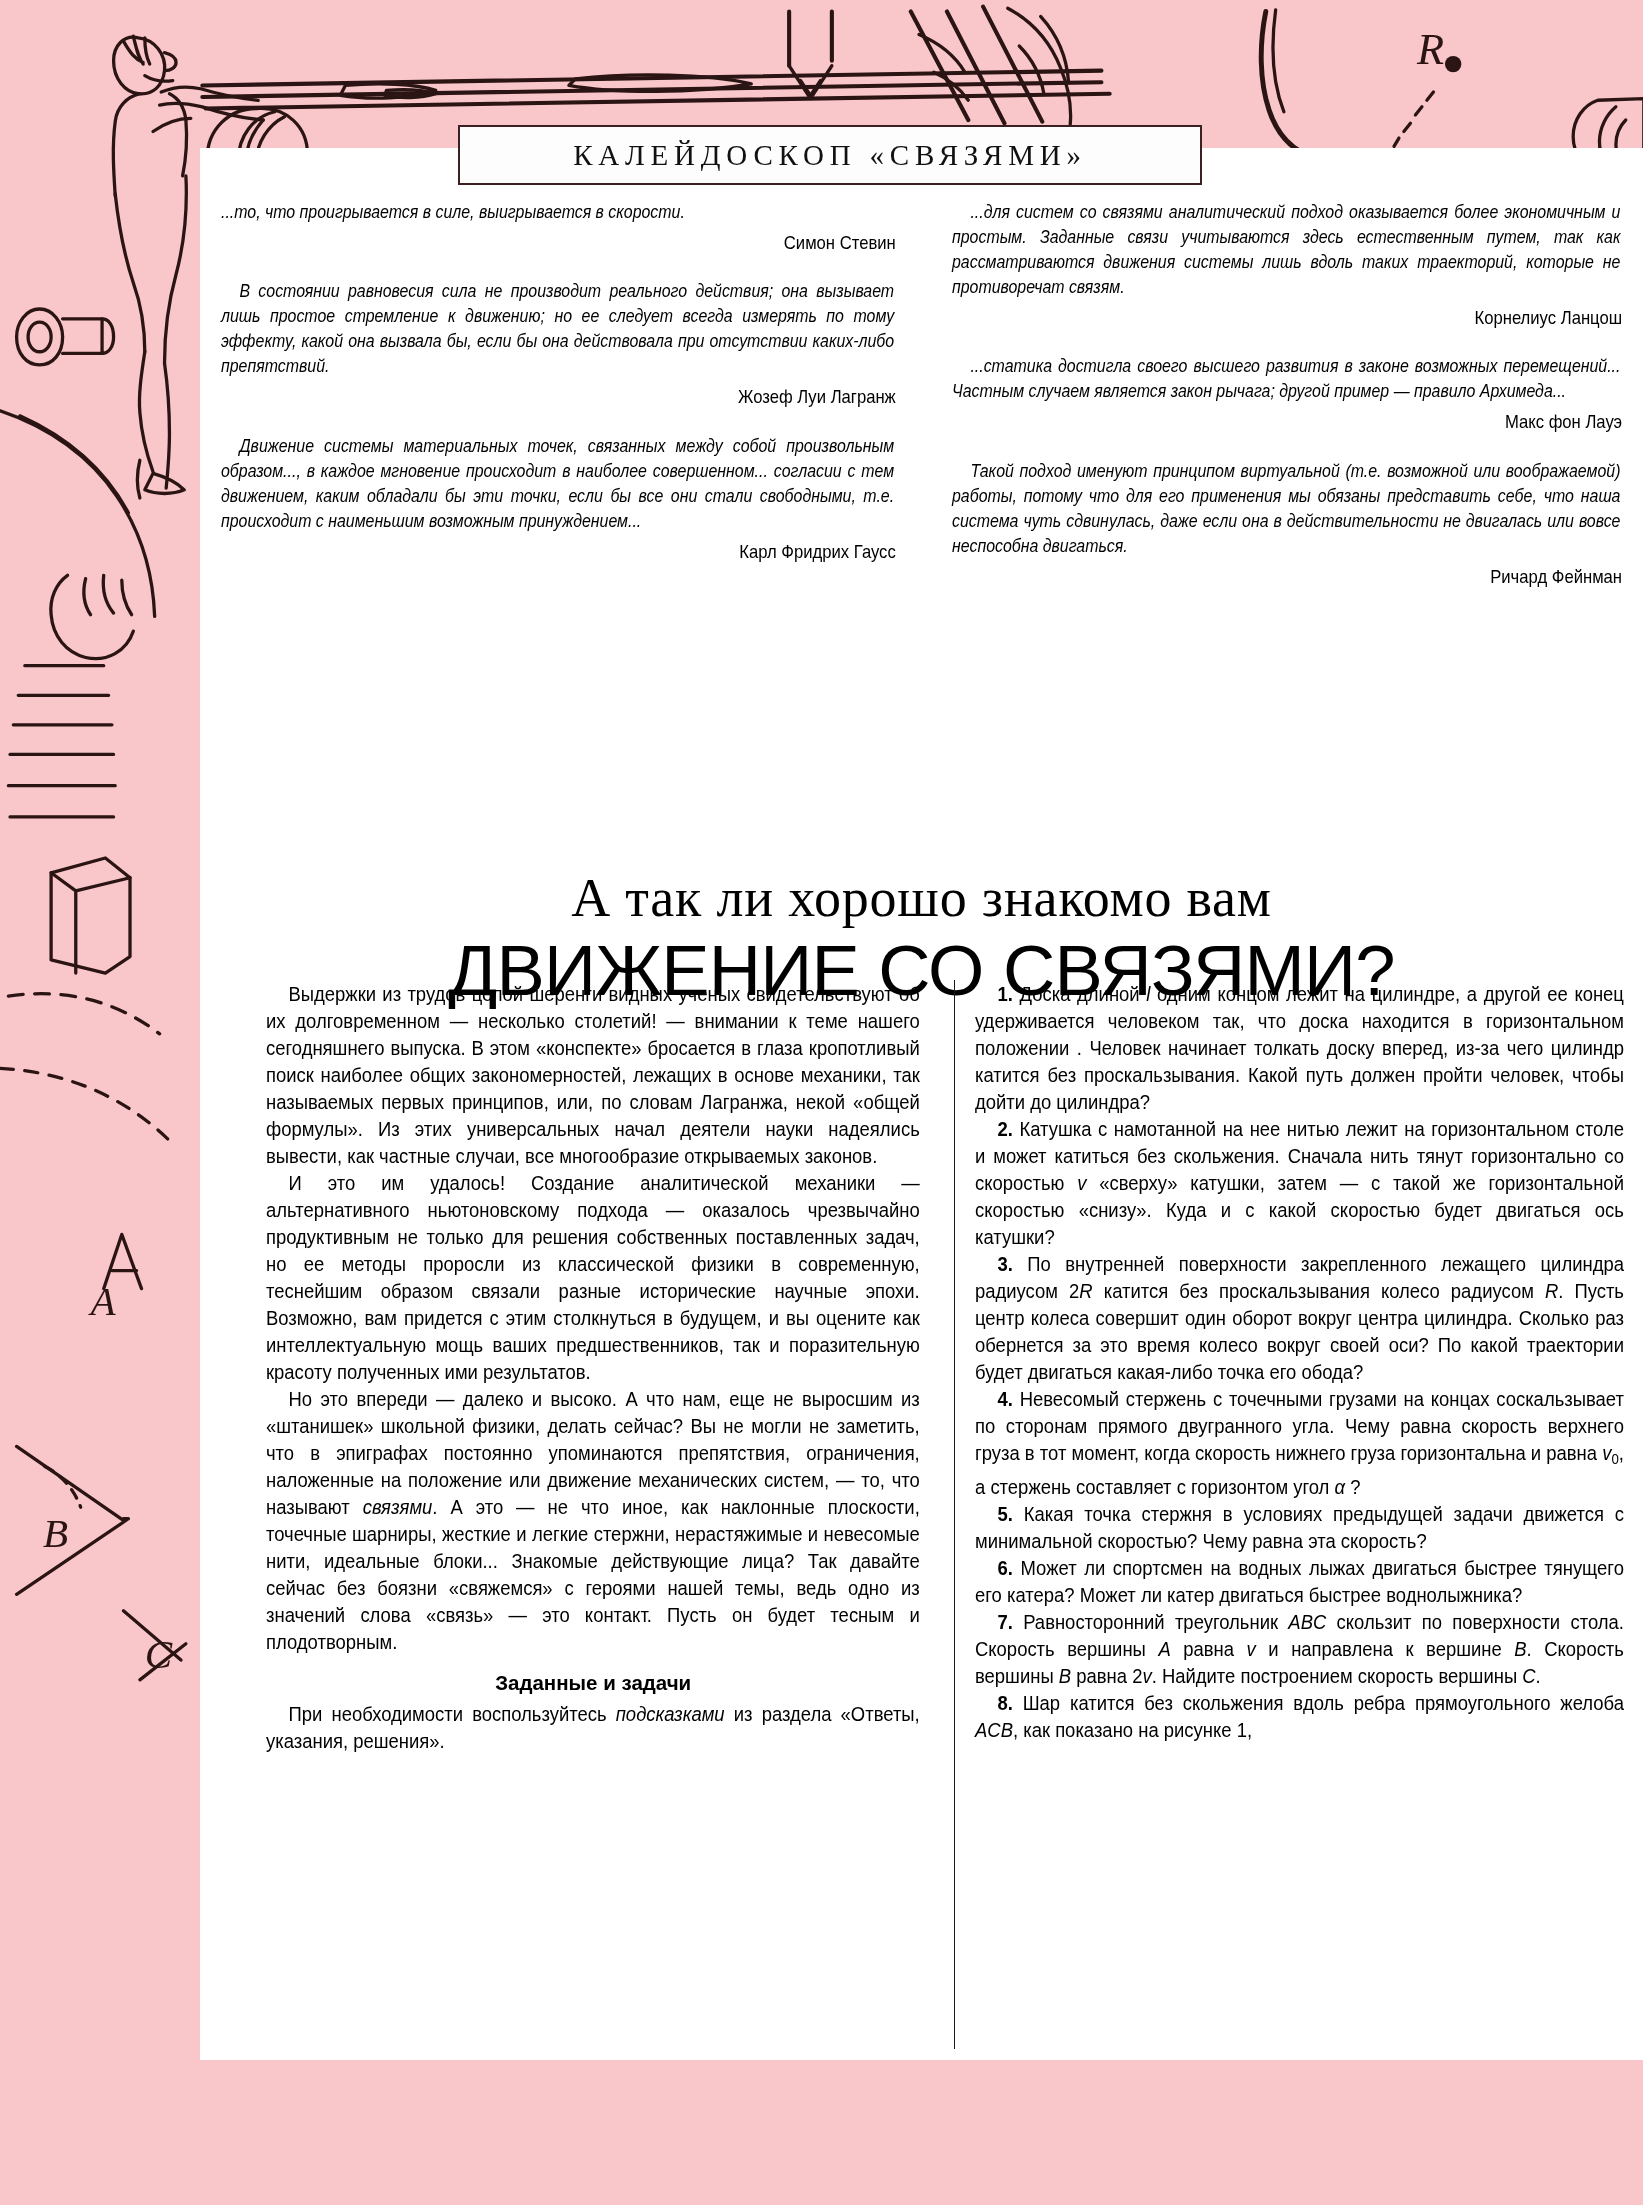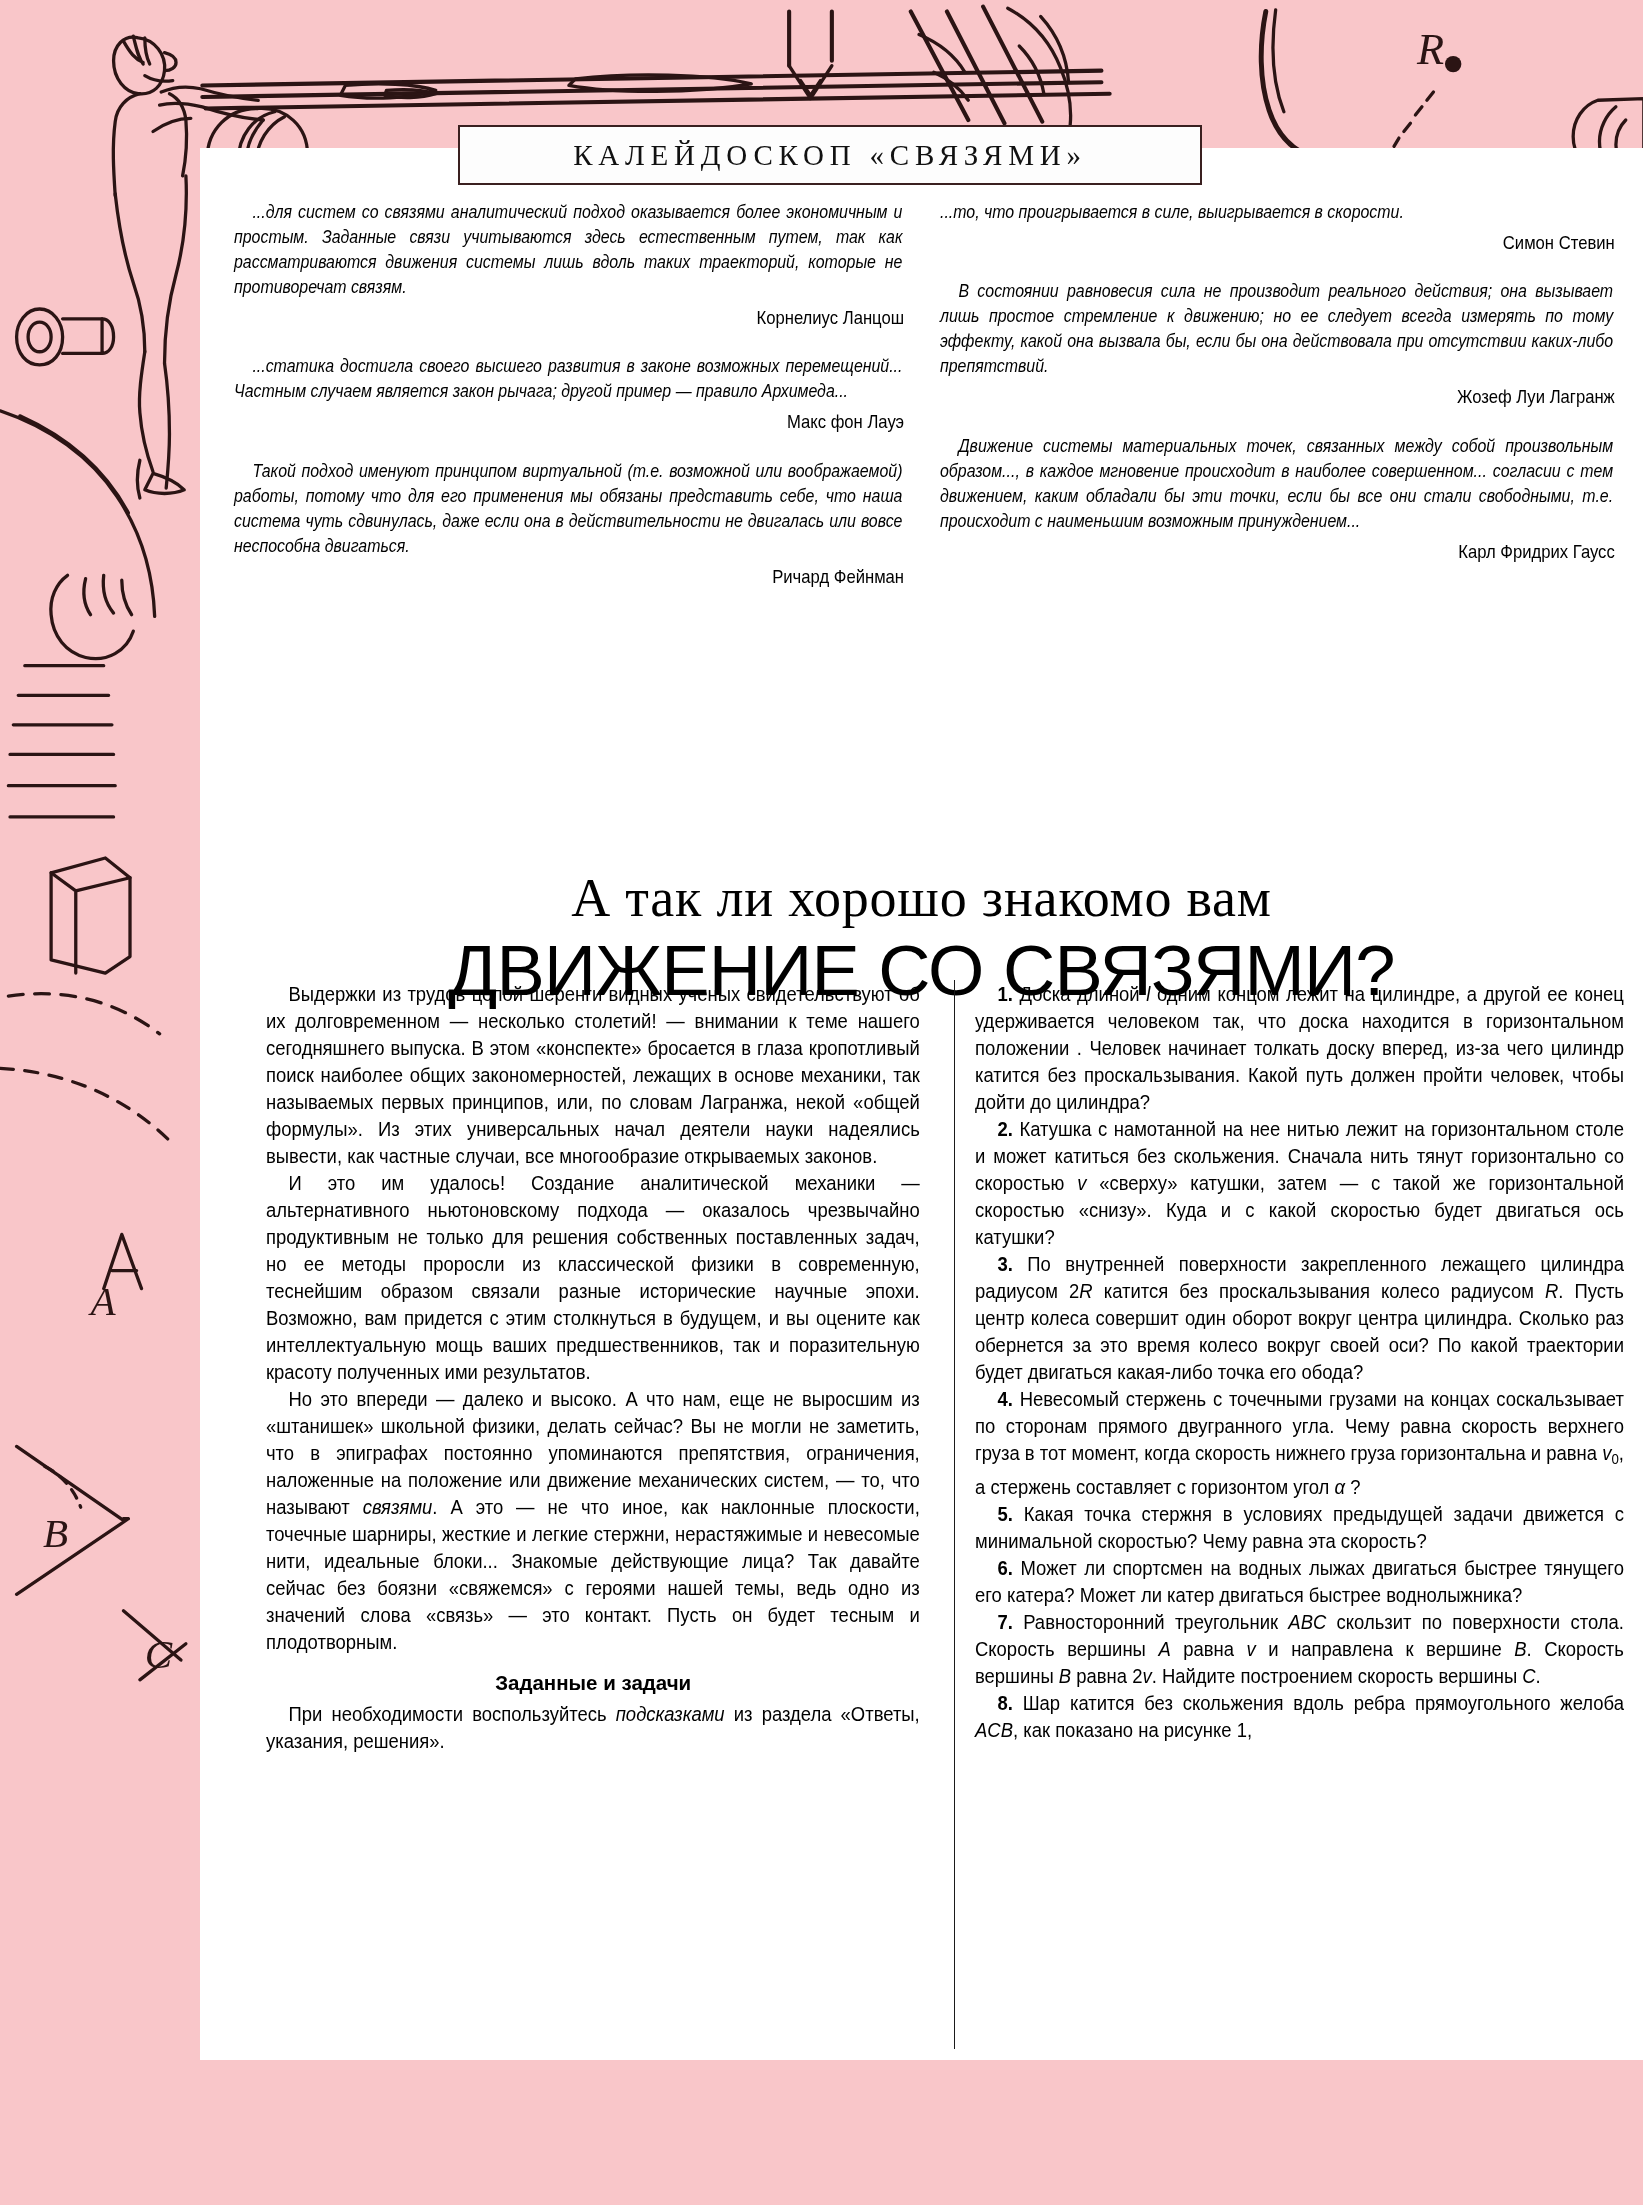--- a/index.html
+++ b/index.html
@@ -300,40 +300,40 @@
       <path d="M960 2560 l70 -24 l70 22 l0 102 l-70 24 l-70 -22z"></path>
       <path d="M960 2560 l70 24 l70 -26 M1030 2584 l0 100"></path>
     </g>
   </g>
 </svg>
 
 <div class="sheet">
 
   <div class="epigraphs">
 
+    <div class="epi-col left">
+      <p class="quote">...то, что проигрывается в силе, выигрывается в скорости.</p>
+      <p class="attrib">Симон Стевин</p>
+
+      <p class="quote ind">В состоянии равновесия сила не производит реального действия; она вызывает лишь простое стремление к движению; но ее следует всегда измерять по тому эффекту, какой она вызвала бы, если бы она действовала при отсутствии каких-либо препятствий.</p>
+      <p class="attrib">Жозеф Луи Лагранж</p>
+
+      <p class="quote ind">Движение системы материальных точек, связанных между собой произвольным образом..., в каждое мгновение происходит в наиболее совершенном... согласии с тем движением, каким обладали бы эти точки, если бы все они стали свободными, т.е. происходит с наименьшим возможным принуждением...</p>
+      <p class="attrib tight">Карл Фридрих Гаусс</p>
+    </div>
+
     <div class="epi-col right">
       <p class="quote ind">...для систем со связями аналитический подход оказывается более экономичным и простым. Заданные связи учитываются здесь естественным путем, так как рассматриваются движения системы лишь вдоль таких траекторий, которые не противоречат связям.</p>
       <p class="attrib">Корнелиус Ланцош</p>
 
       <p class="quote ind">...статика достигла своего высшего развития в законе возможных перемещений... Частным случаем является закон рычага; другой пример — правило Архимеда...</p>
       <p class="attrib">Макс фон Лауэ</p>
 
       <p class="quote ind">Такой подход именуют принципом виртуальной (т.е. возможной или воображаемой) работы, потому что для его применения мы обязаны представить себе, что наша система чуть сдвинулась, даже если она в действительности не двигалась или вовсе неспособна двигаться.</p>
       <p class="attrib tight">Ричард Фейнман</p>
-    </div>
-
-    <div class="epi-col left">
-      <p class="quote">...то, что проигрывается в силе, выигрывается в скорости.</p>
-      <p class="attrib">Симон Стевин</p>
-
-      <p class="quote ind">В состоянии равновесия сила не производит реального действия; она вызывает лишь простое стремление к движению; но ее следует всегда измерять по тому эффекту, какой она вызвала бы, если бы она действовала при отсутствии каких-либо препятствий.</p>
-      <p class="attrib">Жозеф Луи Лагранж</p>
-
-      <p class="quote ind">Движение системы материальных точек, связанных между собой произвольным образом..., в каждое мгновение происходит в наиболее совершенном... согласии с тем движением, каким обладали бы эти точки, если бы все они стали свободными, т.е. происходит с наименьшим возможным принуждением...</p>
-      <p class="attrib tight">Карл Фридрих Гаусс</p>
     </div>
   </div>
 
   <div class="headline">
     <div class="line1">А так ли хорошо знакомо вам</div>
     <div class="line2">ДВИЖЕНИЕ СО СВЯЗЯМИ?</div>
   </div>
 
   <div class="body-cols">
 

